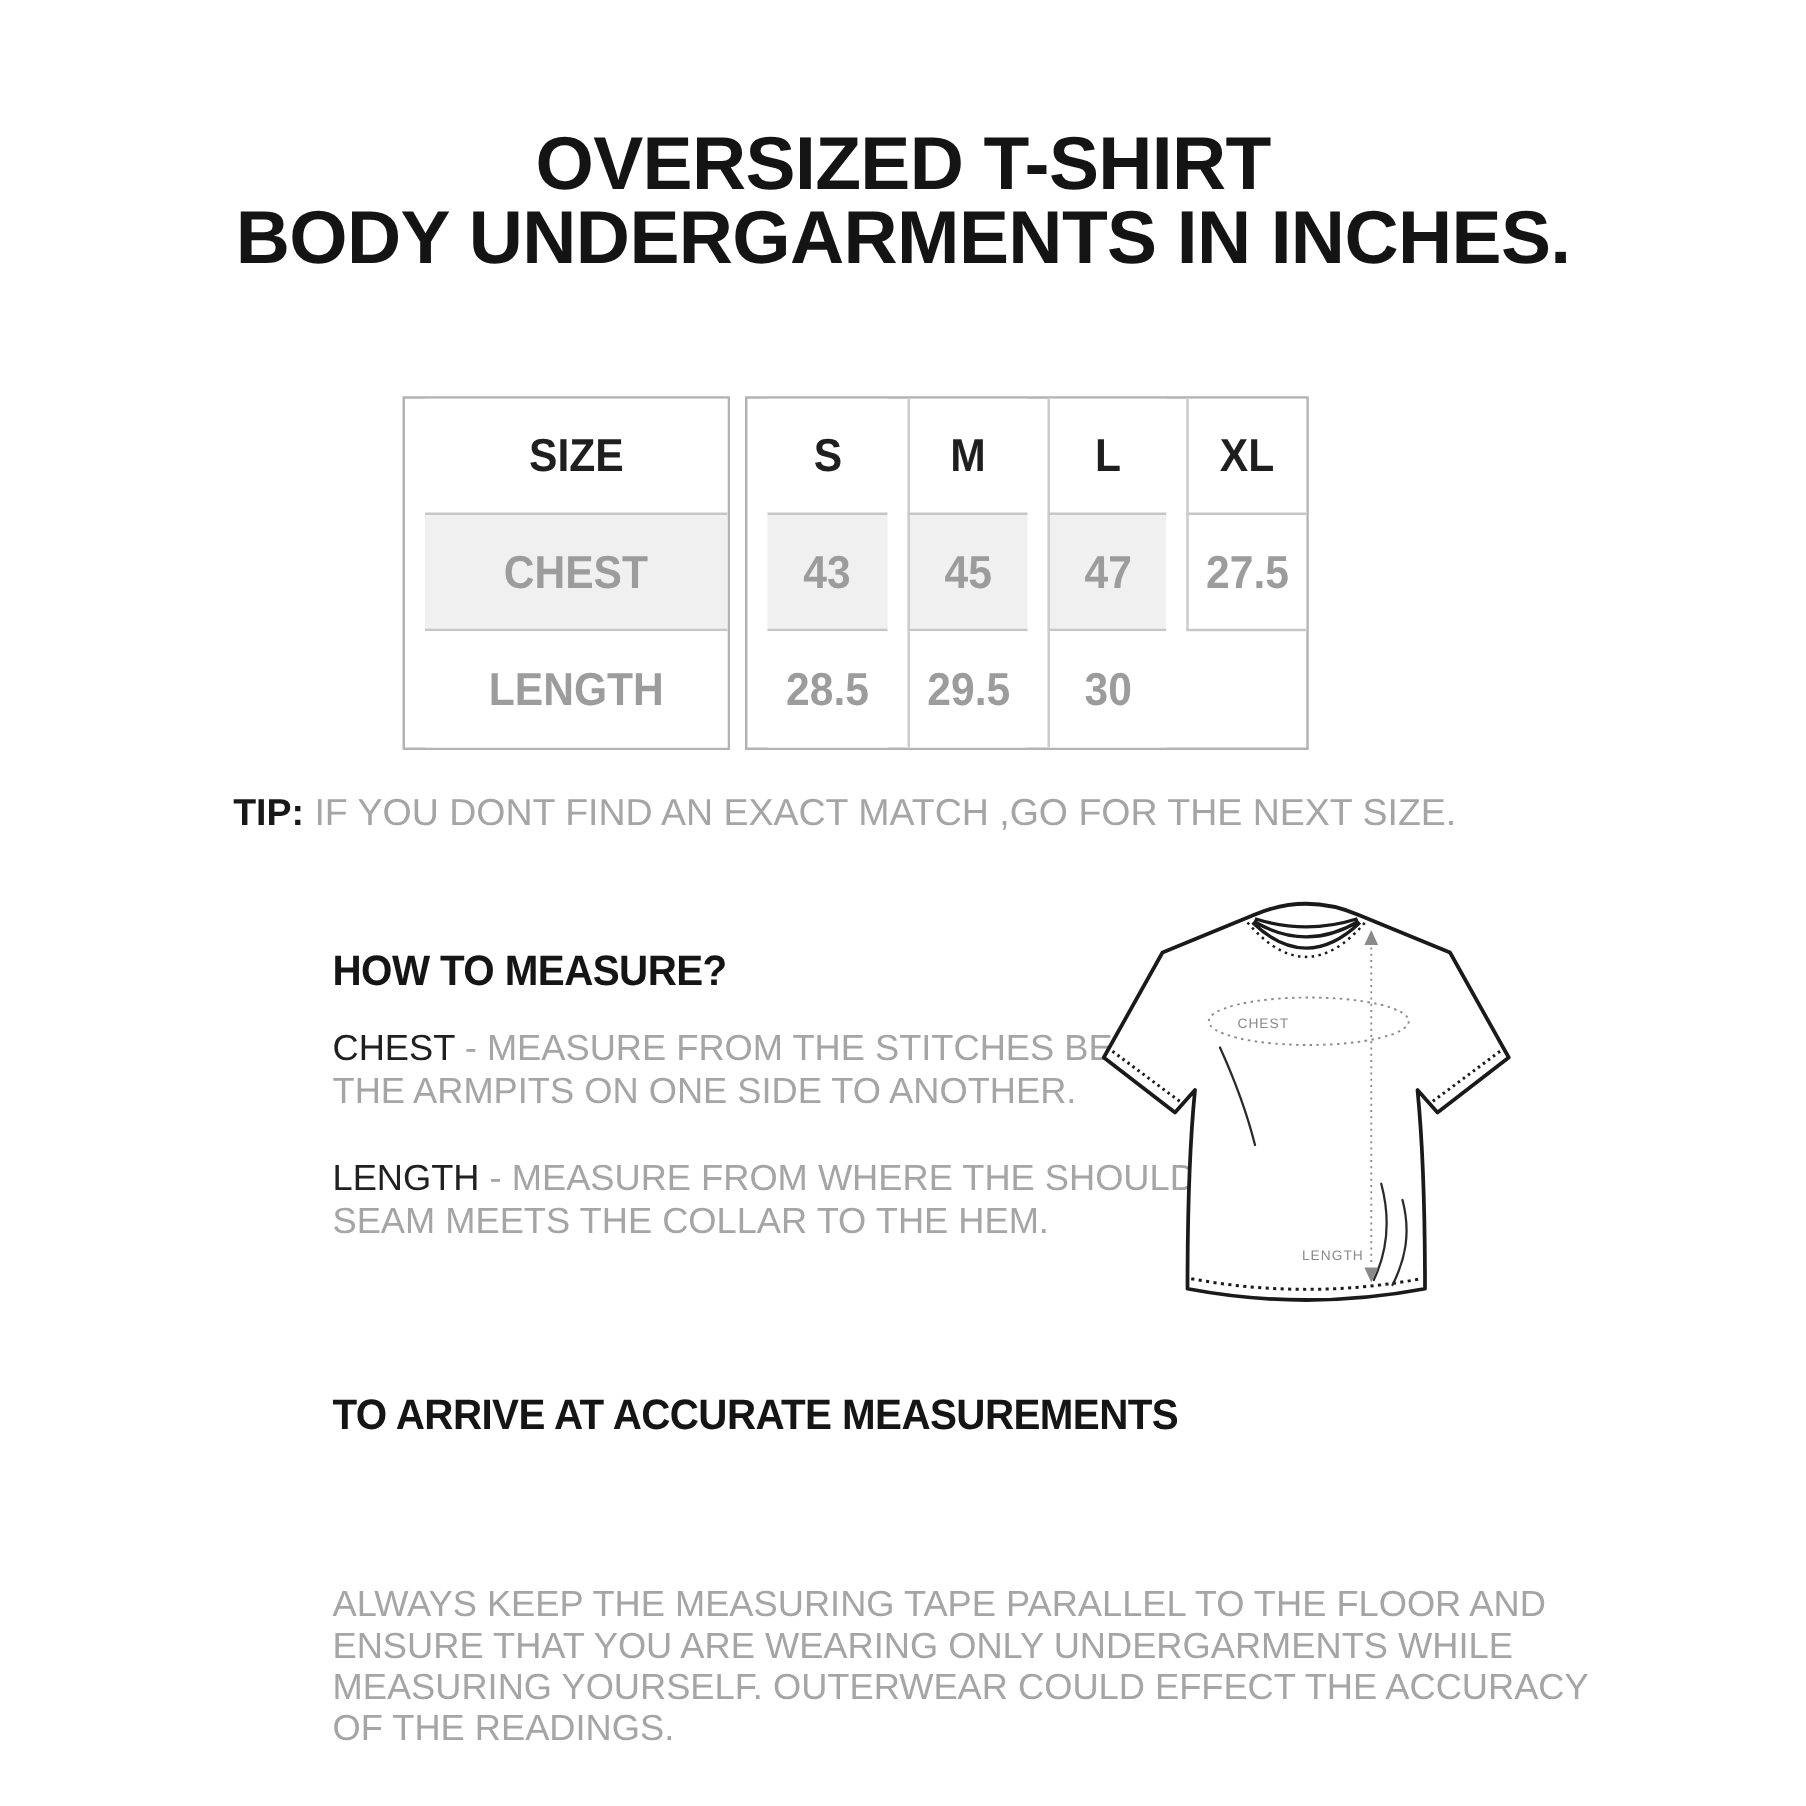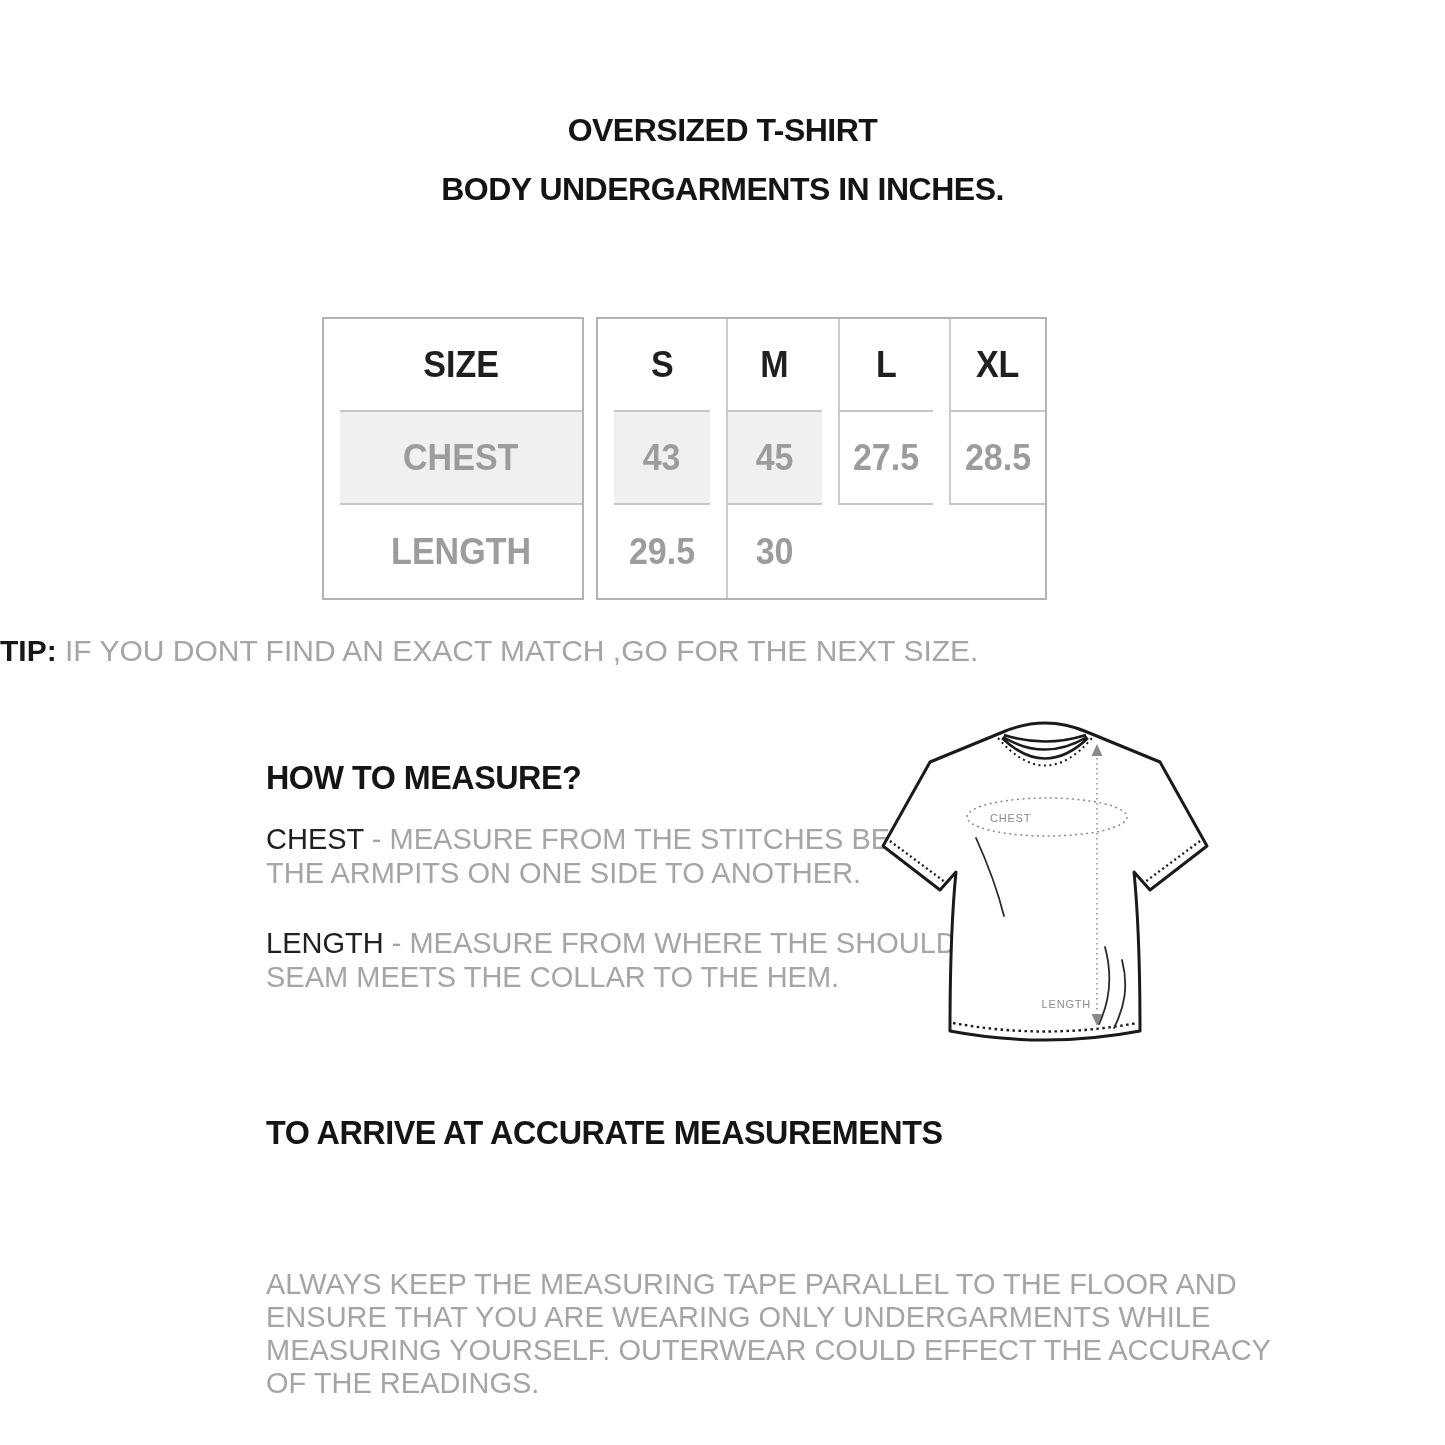--- a/index.html
+++ b/index.html
@@ -8,21 +8,21 @@
     width:1445px; height:1445px;
     background:#ffffff;
     overflow:hidden;
     font-family:"Liberation Sans", sans-serif;
   }
 
   
   .title {
     position:absolute; top:101px; left:0; width:1445px;
     text-align:center;
-    font-size:32px; font-weight:bold; line-height:59px;
+    font-size:60px; font-weight:bold; line-height:59px;
     color:#141414; letter-spacing:-0.5px;
   }
   .title .cline { display:block; }
 
   
   .table-wrap {
     position:absolute; left:322px; top:317px;
     display:flex; gap:12px;
   }
   .tbl-block { border:2px solid #b3b3b3; background:#ffffff; }
@@ -41,21 +41,21 @@
   .cell.shade { background:#f0f0f0; }
   .tbl-left .cell { border-bottom:2px solid #c6c6c6; }
   .tbl-left .cell:last-child { border-bottom:none; }
   .tbl-right .cell { border-bottom:2px solid #c6c6c6; border-left:2px solid #cccccc; }
   .tbl-right .cell:nth-child(4n+1) { border-left:none; }
   .tbl-right .cell:nth-child(n+9) { border-bottom:none; }
 
   
   .tip {
     position:absolute; top:634px; left:0; width:1165px;
-    text-align:left;
+    text-align:right;
     font-size:30px; color:#a5a5a5; letter-spacing:0;
   }
   .tip .tip-label { color:#181818; font-weight:bold; }
 
   
   .sec-heading {
     position:absolute; left:266px;
     font-size:34px; font-weight:bold; color:#151515;
     letter-spacing:-0.5px; white-space:nowrap;
   }
@@ -120,20 +120,23 @@
       <div class="cell hdr">
           <span>XL</span>
         </div>
 
       <div class="cell shade">
           <span>43</span>
         </div>
       <div class="cell shade">
           <span>45</span>
         </div>
+      <div class="cell shade">
+          <span>47</span>
+        </div>
 
       <div class="cell">
           <span>27.5</span>
         </div>
       <div class="cell">
           <span>28.5</span>
         </div>
       <div class="cell">
           <span>29.5</span>
         </div>

